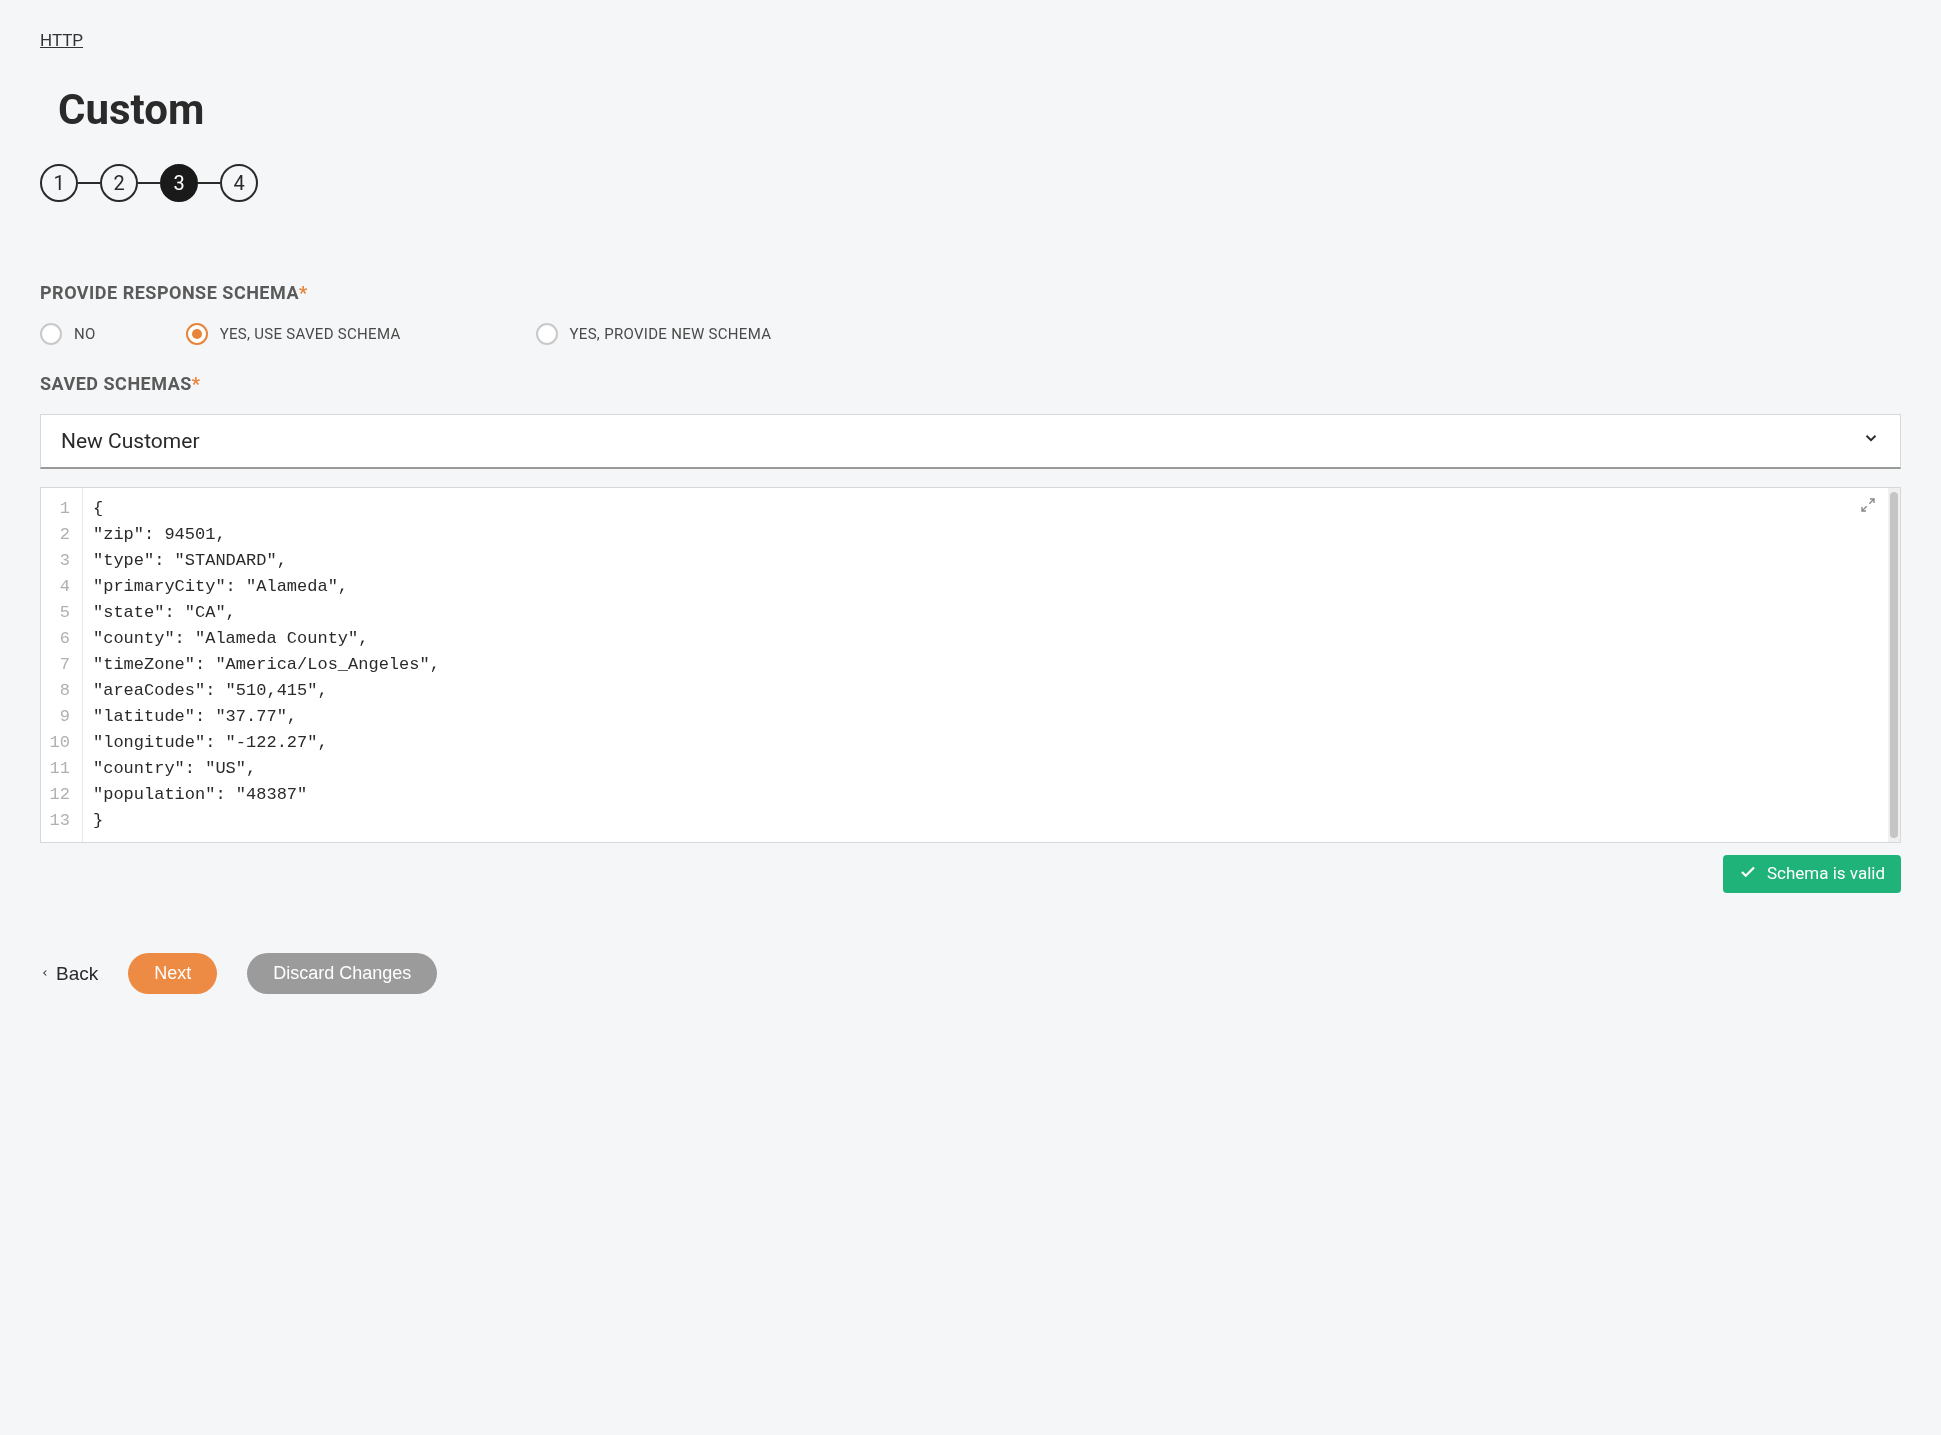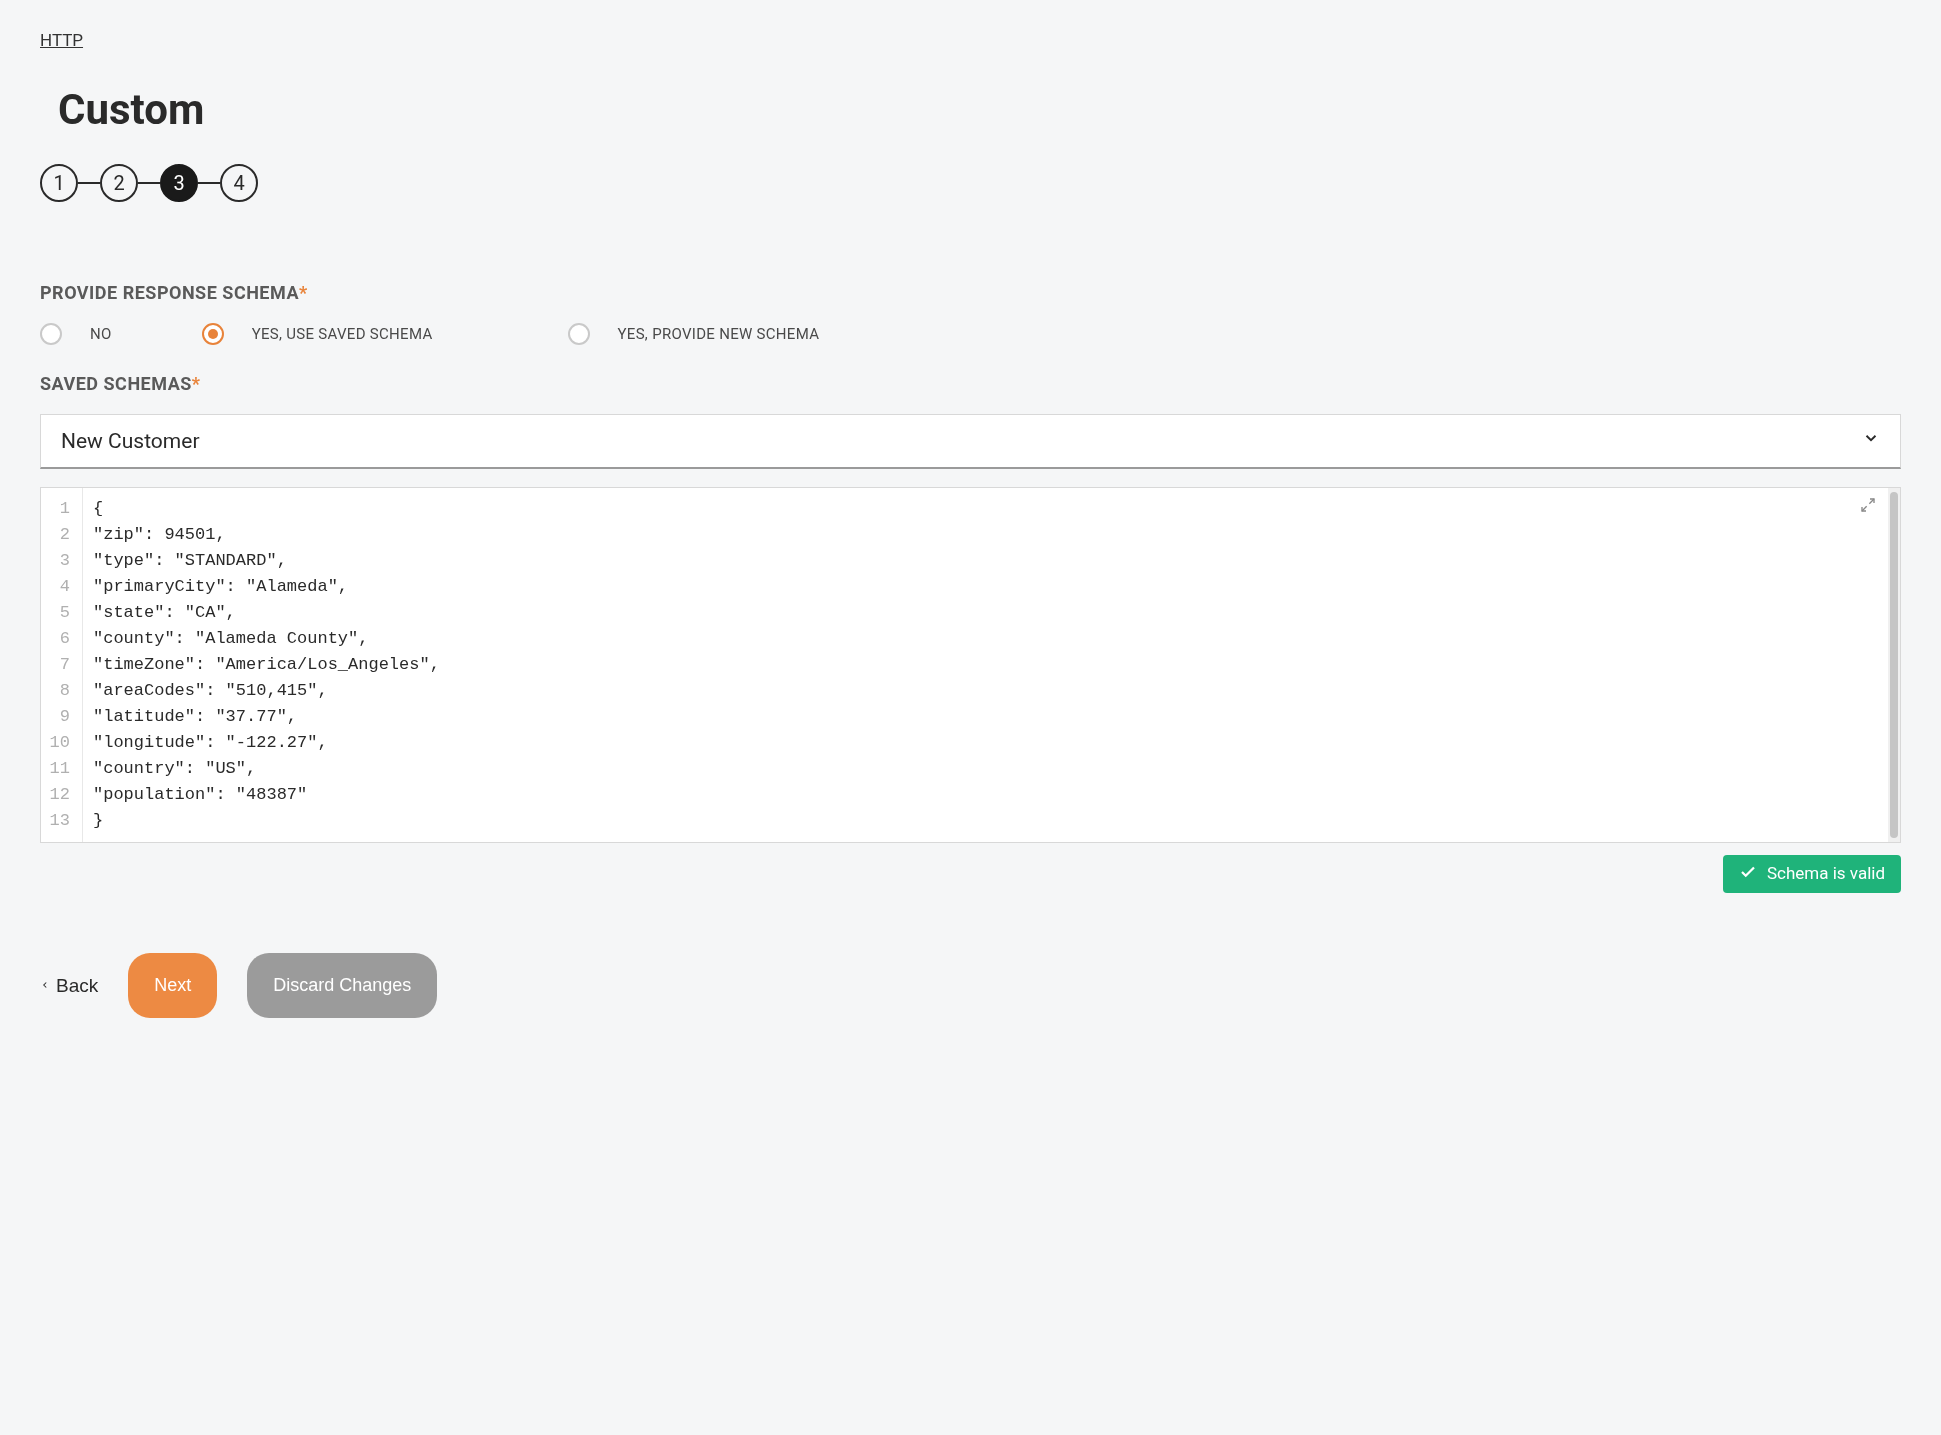--- a/index.html
+++ b/index.html
@@ -64,21 +64,21 @@
     .req { color: #e8833a; }
     .radio-row {
       display: flex;
       gap: 90px;
       margin-bottom: 28px;
     }
     .radio-row .radio-group:nth-child(3) { margin-left: 45px; }
     .radio-group {
       display: flex;
       align-items: center;
-      gap: 28px;
+      gap: 12px;
       cursor: pointer;
     }
     .radio-outer {
       width: 22px;
       height: 22px;
       border-radius: 50%;
       border: 2px solid #c9c9c9;
       display: flex;
       align-items: center;
       justify-content: center;
@@ -186,21 +186,21 @@
       color: #2a2a2a;
       cursor: pointer;
       background: none;
       border: none;
       text-align: right;
     }
     .back-btn svg { width: 10px; height: 14px; }
     .btn {
       border: none;
       border-radius: 22px;
-      padding: 22px 26px;
+      padding: 10px 26px;
       font-size: 18px;
       cursor: pointer;
       color: #fff;
     }
     .btn-primary { background: #ed8a43; }
     .btn-secondary { background: #9b9b9b; }
   </style>
 </head>
 <body>
 

